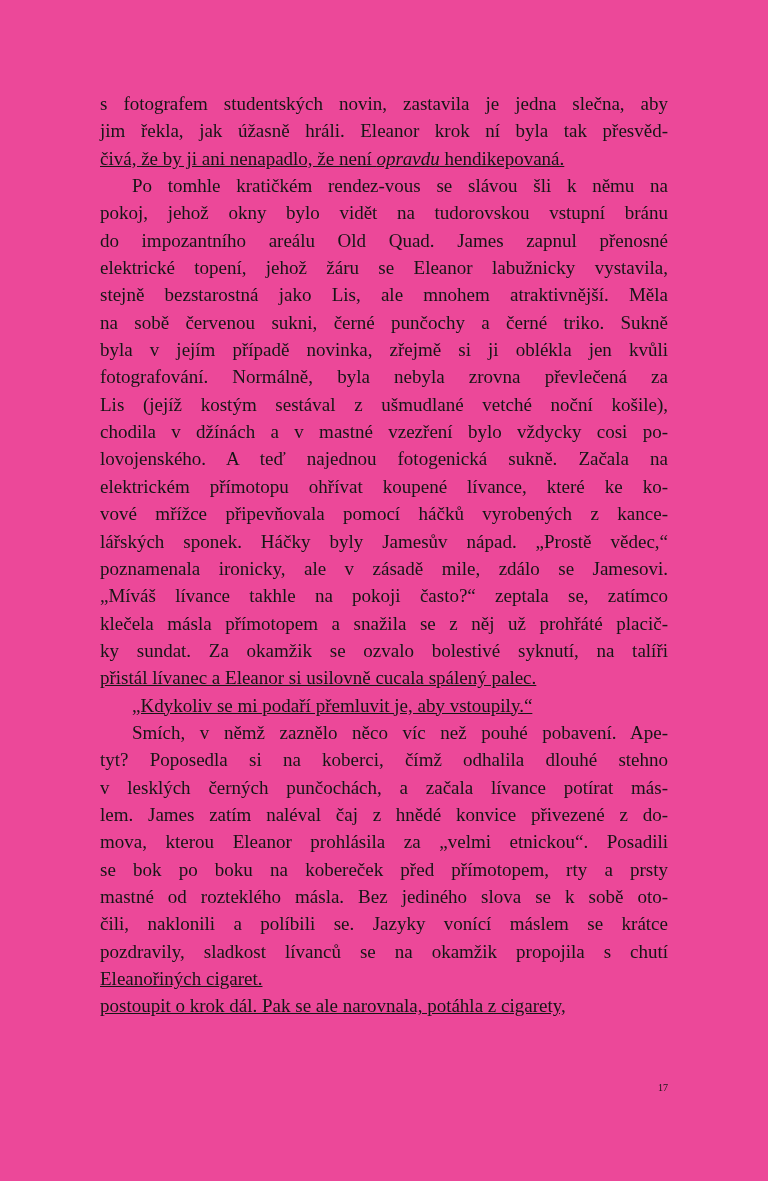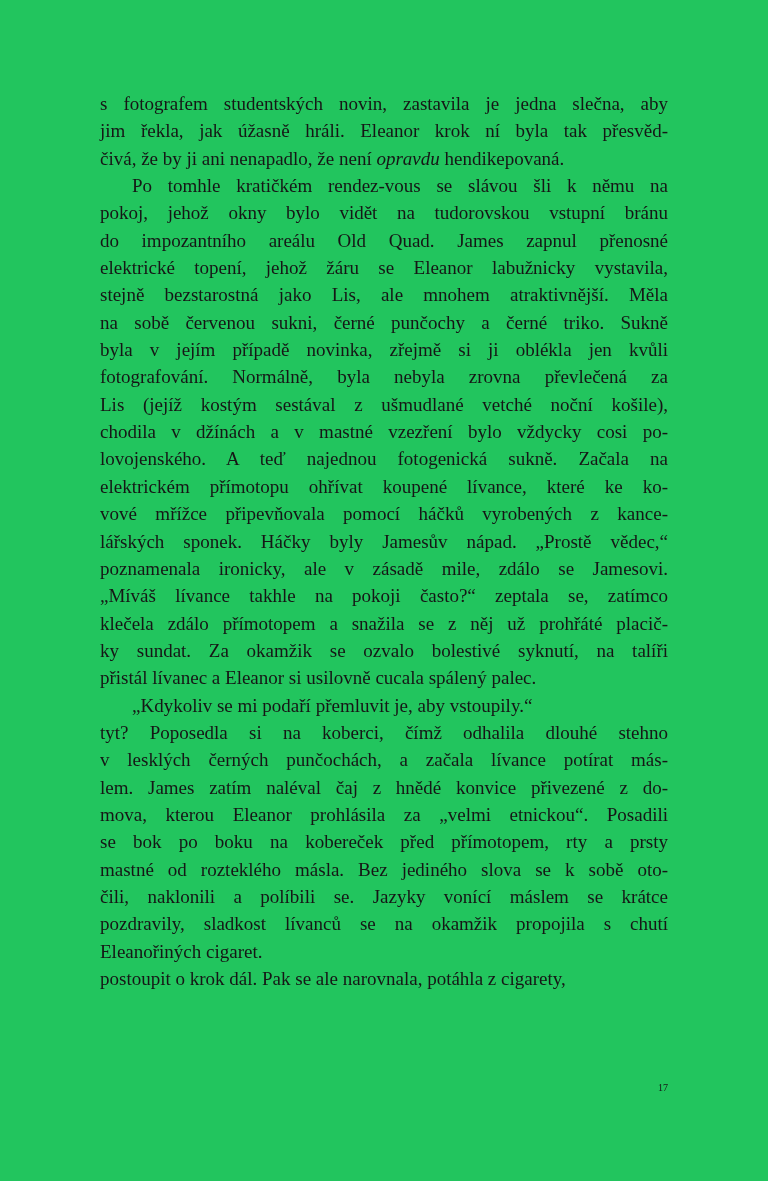--- a/index.html
+++ b/index.html
@@ -4,21 +4,21 @@
 <style>
   html, body {
     margin: 0;
     padding: 0;
     background: #ffffff;
   }
   .page {
     position: relative;
     width: 768px;
     height: 1181px;
-    background: #22c55e;
+    background: #ec4899;
     overflow: hidden;
     font-family: "Liberation Serif", "DejaVu Serif", serif;
     color: #161616;
   }
   .text-column {
     position: absolute;
     left: 100px;
     top: 90px;
     width: 568px;
   }
@@ -29,20 +29,21 @@
   .line {
     font-size: 19px;
     line-height: 27.35px;
     text-align: justify;
     text-align-last: justify;
     -moz-text-align-last: justify;
     white-space: normal;
   }
   .line.last {
     text-align-last: left;
+    text-decoration: underline;
     -moz-text-align-last: left;
   }
   .line.indent {
     text-indent: 32px;
   }
   .italic {
     font-style: italic;
   }
   .page-number {
     position: absolute;
@@ -73,28 +74,29 @@
         <div class="line">byla v jejím případě novinka, zřejmě si ji oblékla jen kvůli</div>
         <div class="line">fotografování. Normálně, byla nebyla zrovna převlečená za</div>
         <div class="line">Lis (jejíž kostým sestával z ušmudlané vetché noční košile),</div>
         <div class="line">chodila v džínách a v mastné vzezření bylo vždycky cosi po-</div>
         <div class="line">lovojenského. A teď najednou fotogenická sukně. Začala na</div>
         <div class="line">elektrickém přímotopu ohřívat koupené lívance, které ke ko-</div>
         <div class="line">vové mřížce připevňovala pomocí háčků vyrobených z kance-</div>
         <div class="line">lářských sponek. Háčky byly Jamesův nápad. „Prostě vědec,“</div>
         <div class="line">poznamenala ironicky, ale v zásadě mile, zdálo se Jamesovi.</div>
         <div class="line">„Míváš lívance takhle na pokoji často?“ zeptala se, zatímco</div>
-        <div class="line">klečela zdálo přímotopem a snažila se z něj už prohřáté placič-</div>
+        <div class="line">klečela másla přímotopem a snažila se z něj už prohřáté placič-</div>
         <div class="line">ky sundat. Za okamžik se ozvalo bolestivé syknutí, na talíři</div>
         <div class="line last">přistál lívanec a Eleanor si usilovně cucala spálený palec.</div>
       </div>
       <div class="paragraph">
         <div class="line last indent">„Kdykoliv se mi podaří přemluvit je, aby vstoupily.“</div>
       </div>
       <div class="paragraph">
+        <div class="line indent">Smích, v němž zaznělo něco víc než pouhé pobavení. Ape-</div>
         <div class="line">tyt? Poposedla si na koberci, čímž odhalila dlouhé stehno</div>
         <div class="line">v lesklých černých punčochách, a začala lívance potírat más-</div>
         <div class="line">lem. James zatím naléval čaj z hnědé konvice přivezené z do-</div>
         <div class="line">mova, kterou Eleanor prohlásila za „velmi etnickou“. Posadili</div>
         <div class="line">se bok po boku na kobereček před přímotopem, rty a prsty</div>
         <div class="line">mastné od rozteklého másla. Bez jediného slova se k sobě oto-</div>
         <div class="line">čili, naklonili a políbili se. Jazyky vonící máslem se krátce</div>
         <div class="line">pozdravily, sladkost lívanců se na okamžik propojila s chutí</div>
         <div class="line last">Eleanořiných cigaret.</div>
       </div>

